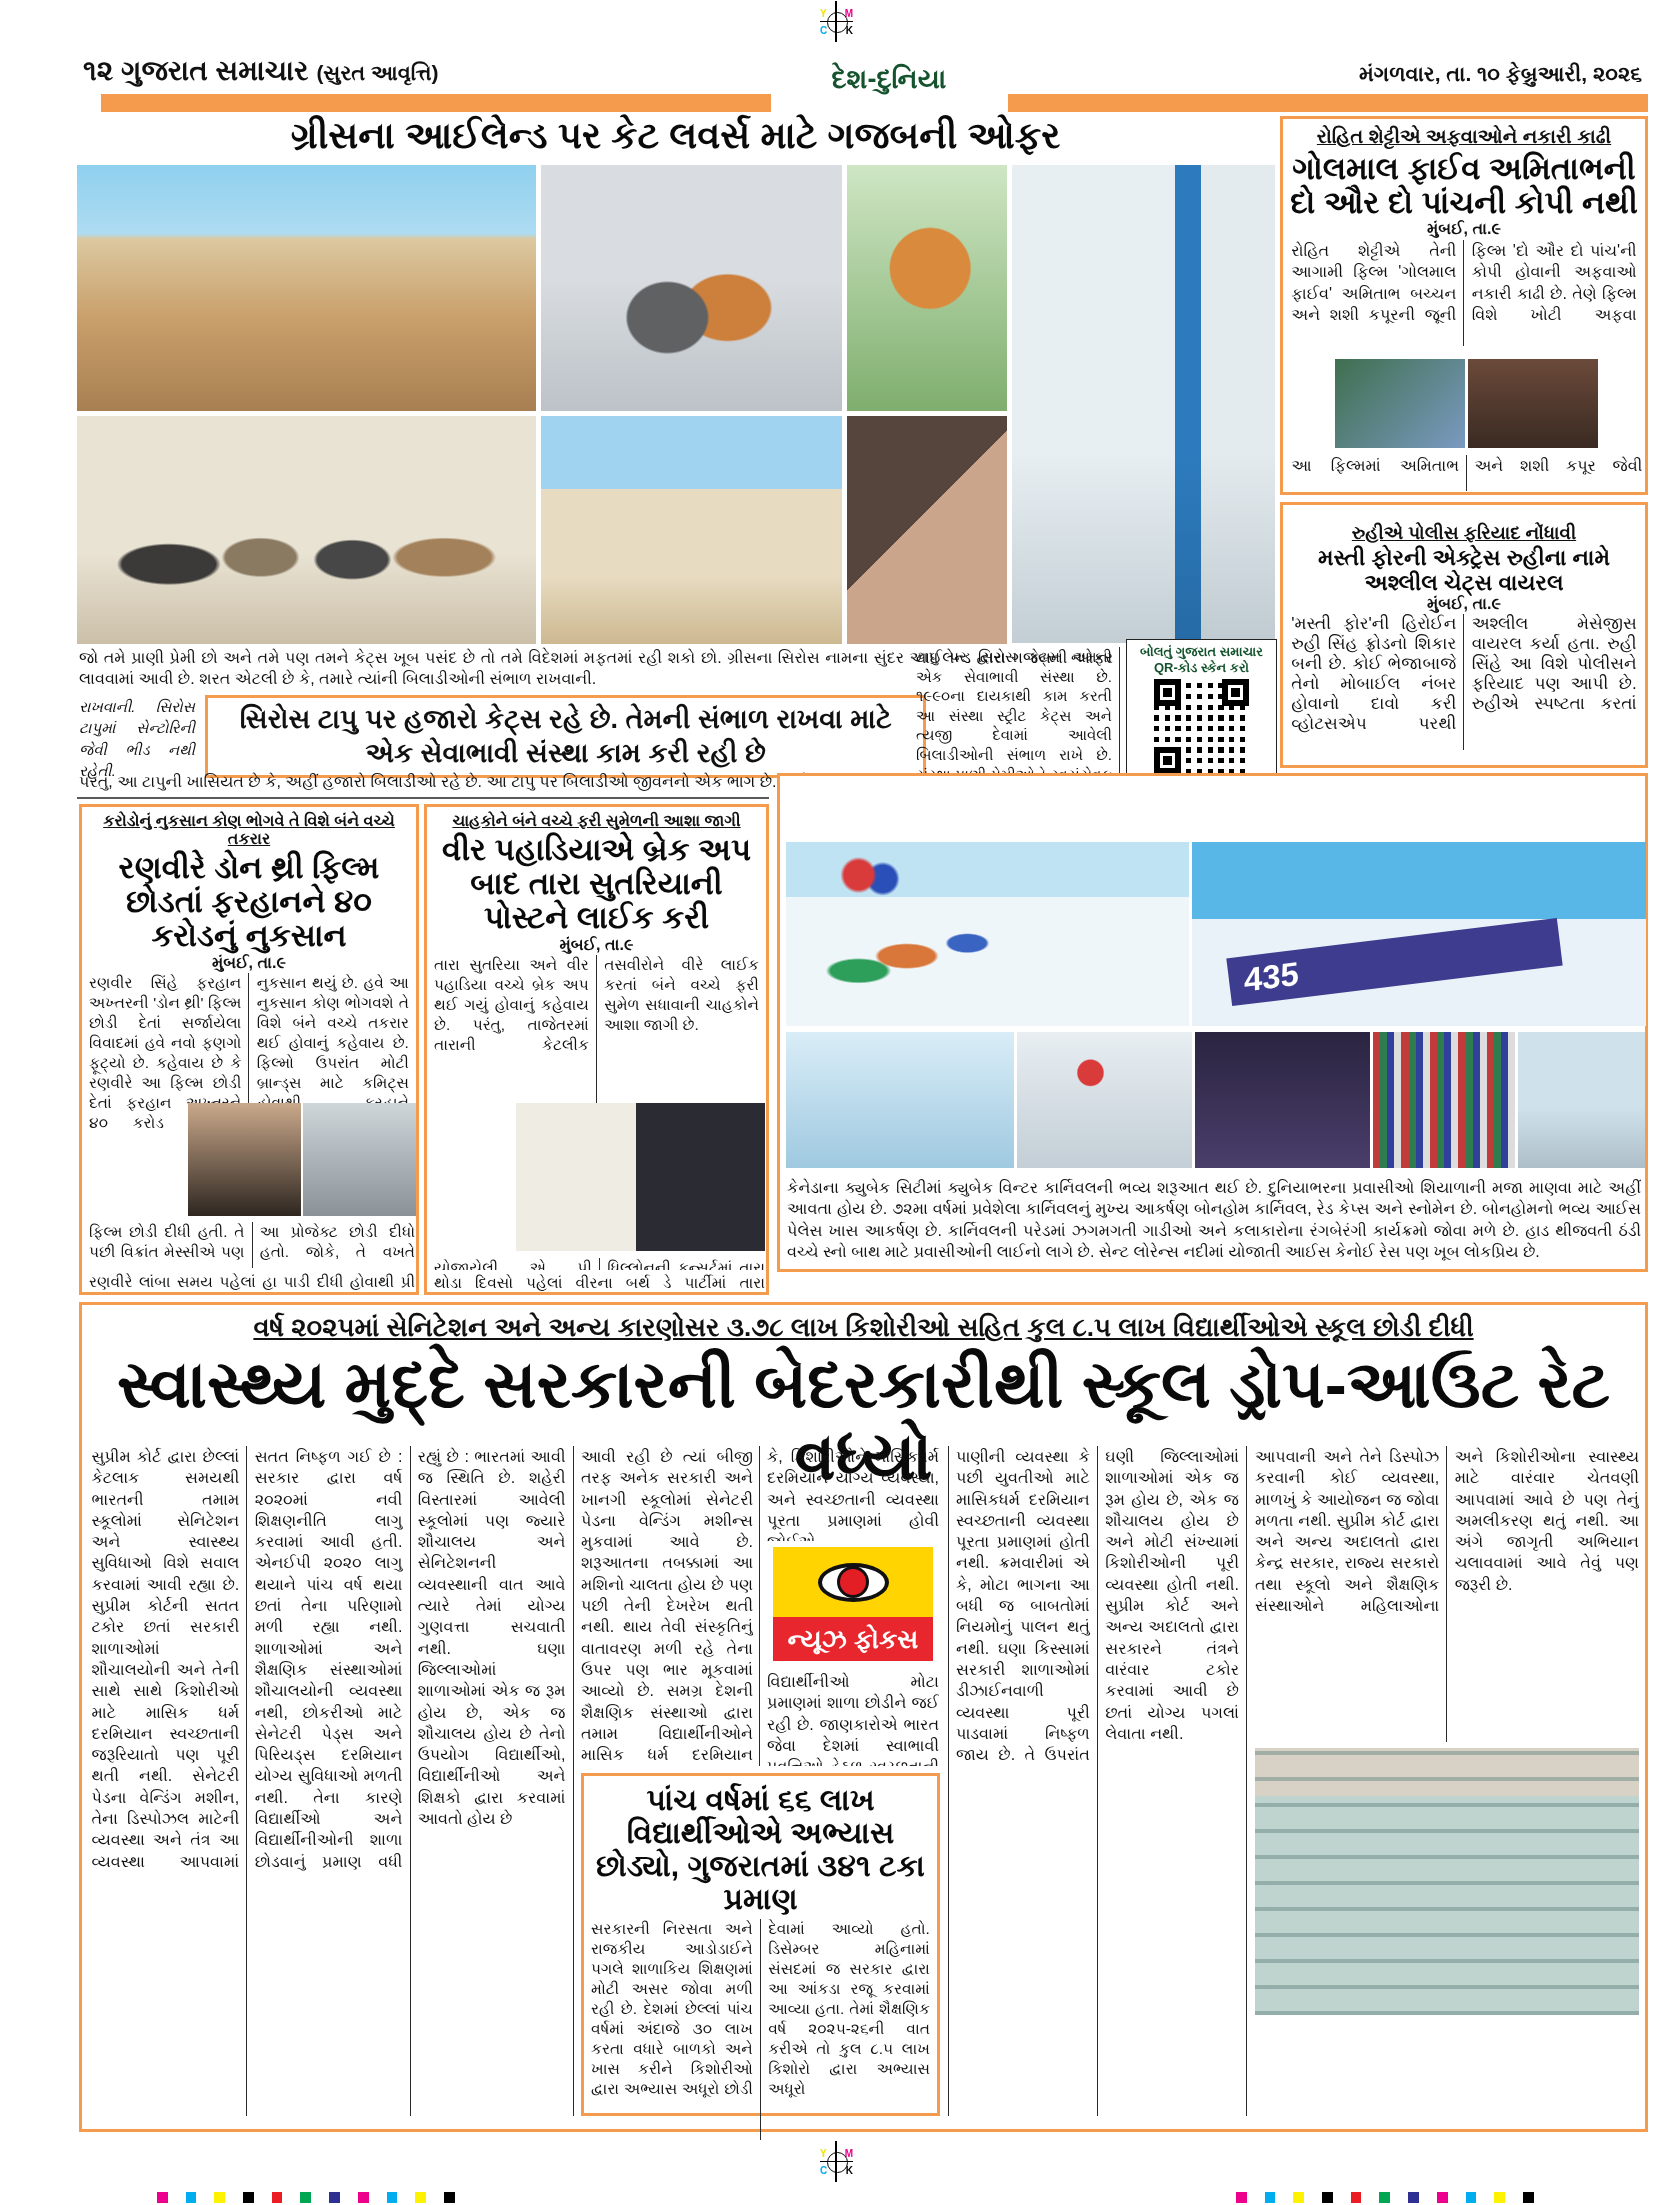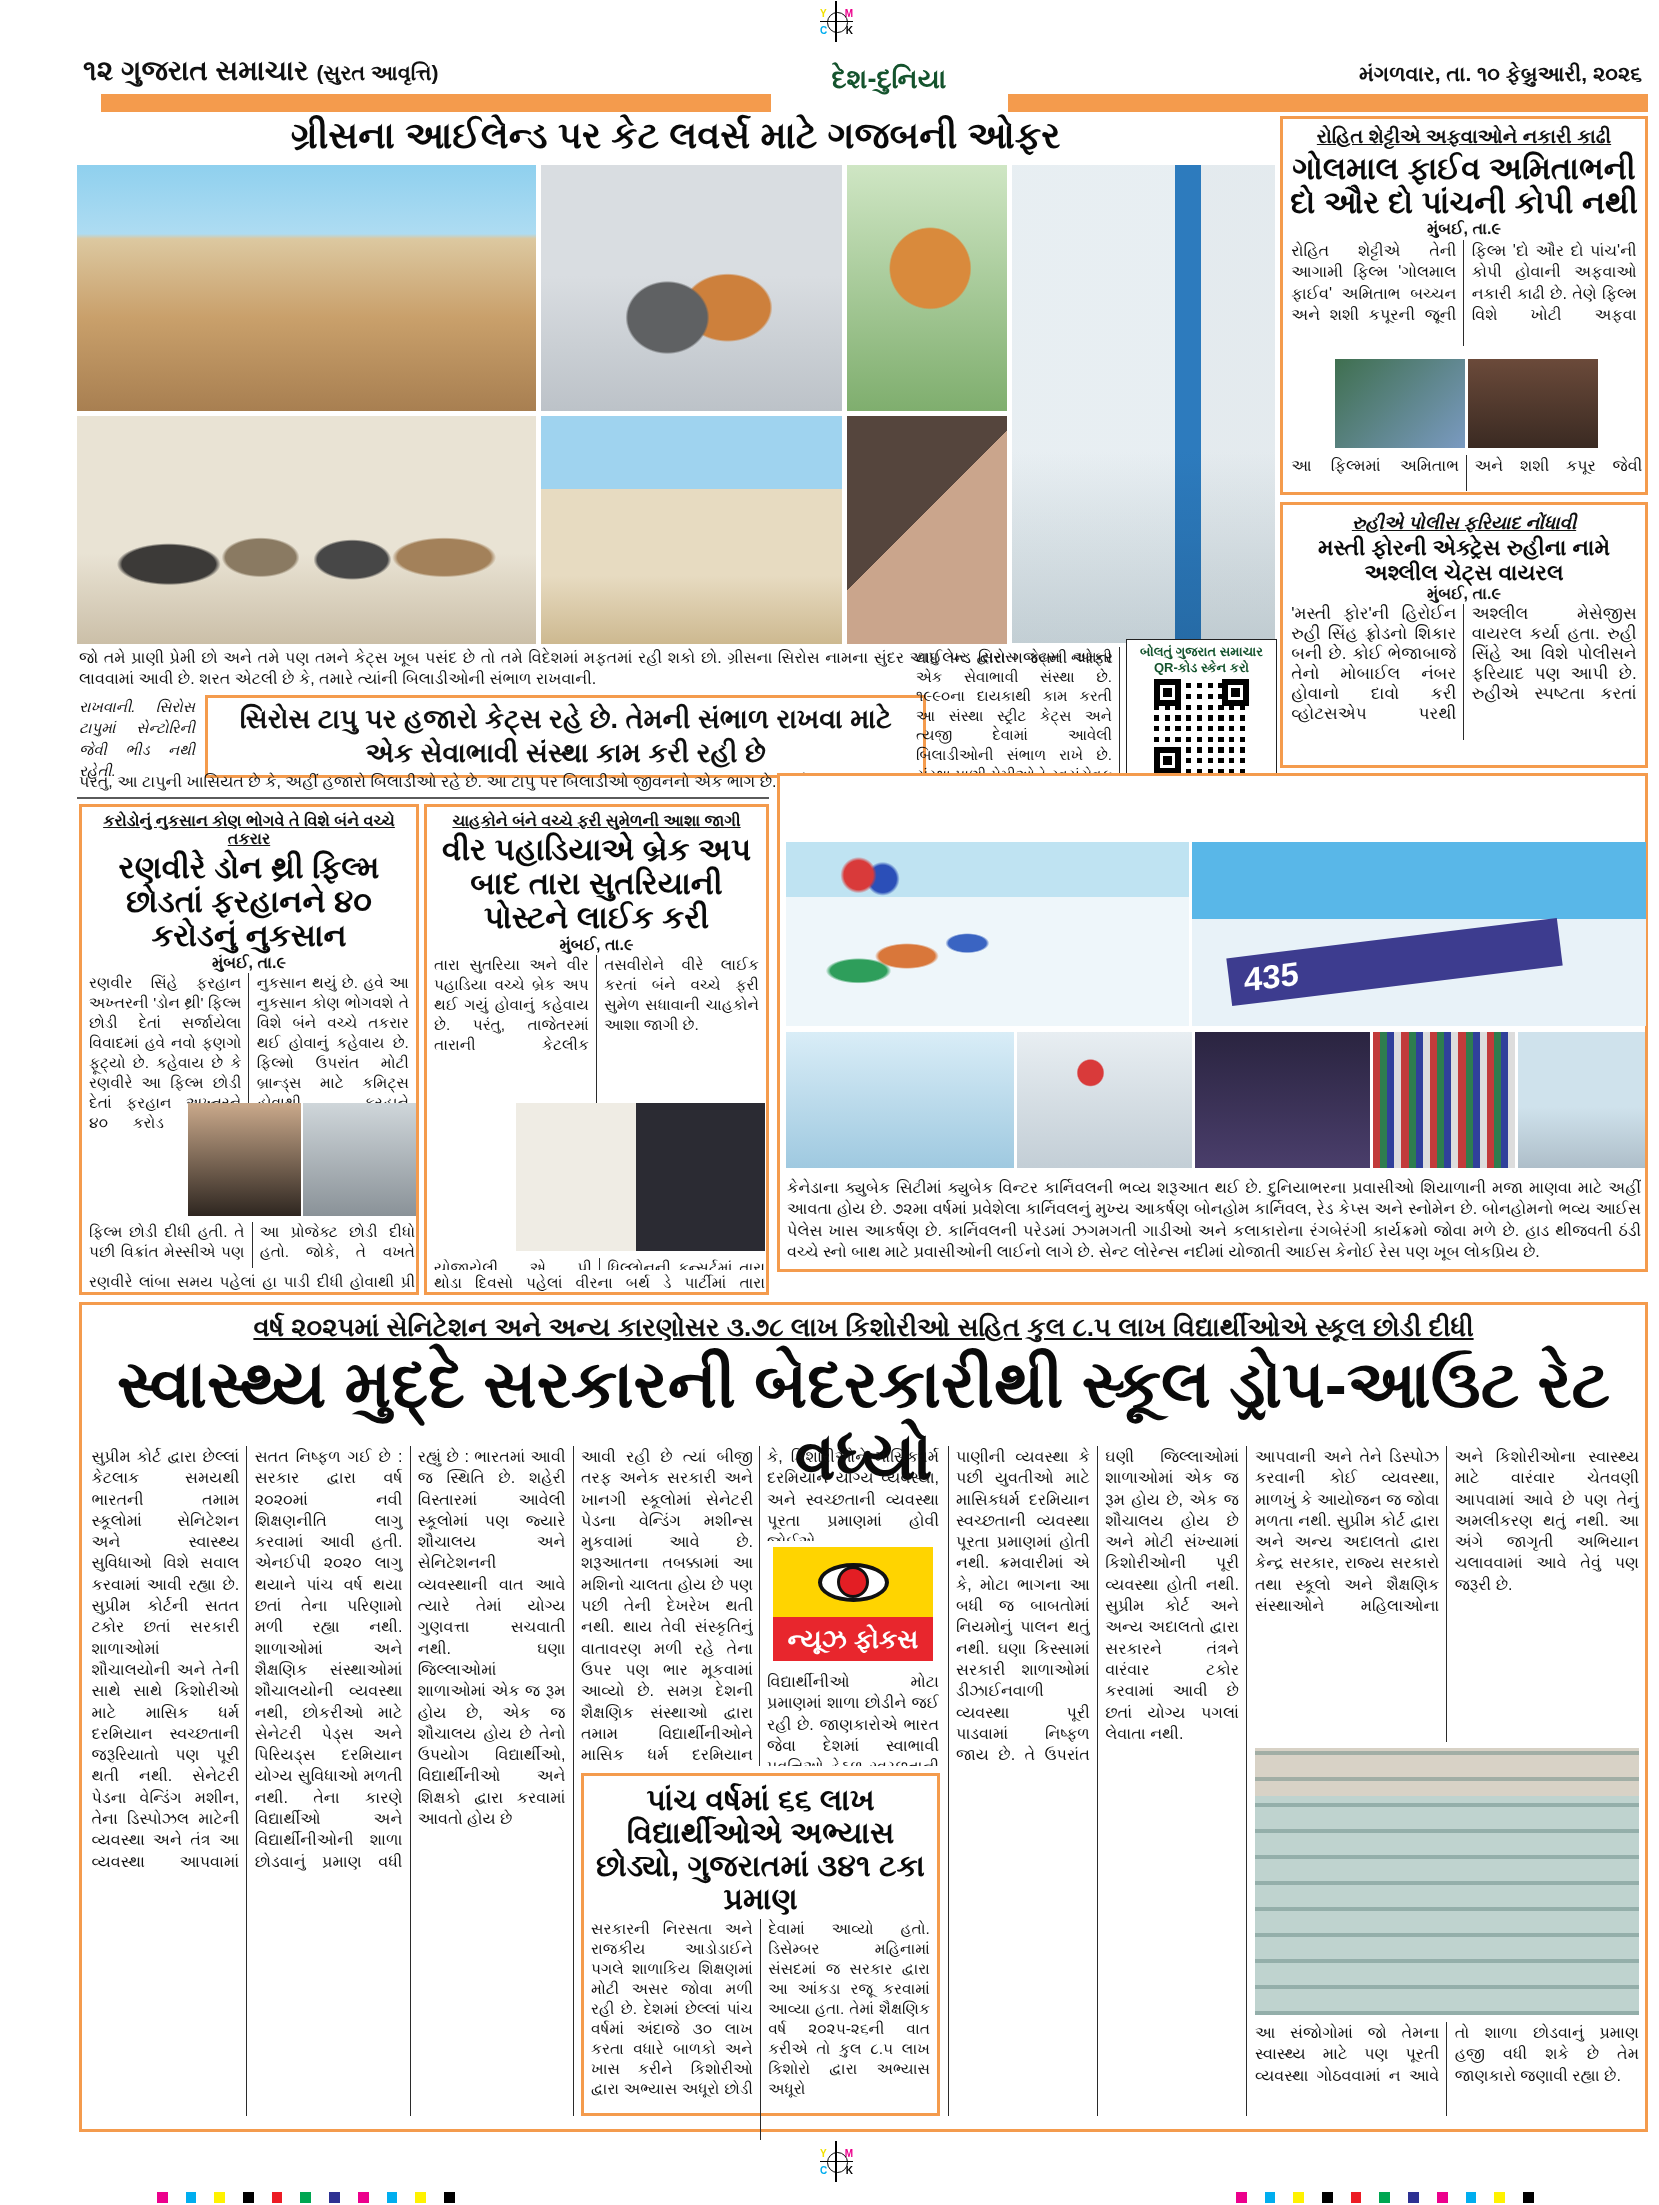--- a/index.html
+++ b/index.html
@@ -102,21 +102,21 @@
     <div class="dl">મુંબઈ, તા.૯</div>
     <div class="bd c2" style="margin:2.4px 8.3px 0 8.3px;height:106px;overflow:hidden;">રોહિત શેટ્ટીએ તેની આગામી ફિલ્મ 'ગોલમાલ ફાઈવ' અમિતાભ બચ્ચન અને શશી કપૂરની જૂની ફિલ્મ 'દો ઔર દો પાંચ'ની કોપી હોવાની અફવાઓ નકારી કાઢી છે. તેણે ફિલ્મ વિશે ખોટી અફવા ફેલાવનારાઓ સામે કાનૂની પગલાંની ચિમકી પણ આપી છે.</div>
     <div class="ph" style="left:52px;top:240px;width:130px;height:89px;background:linear-gradient(135deg,#3f6f4f,#7a9ac1);"></div>
     <div class="ph" style="left:185px;top:240px;width:130px;height:89px;background:linear-gradient(180deg,#6b4a3a,#3a2a22);"></div>
     <div class="bd c2" style="position:absolute;left:8.3px;top:336px;width:351px;height:36px;overflow:hidden;">આ ફિલ્મમાં અમિતાભ અને શશી કપૂર જેવી ભૂમિકા અક્ષય કુમાર અને અજય દેવગણ ભજવવાના છે તેવી વાત ફેલાઈ હતી. ફિલ્મમાં અક્ષય કુમાર નેગેટિવ રોલમાં હોવાની વાત પણ અગાઉ ફેલાઈ ચૂકી છે. ઉલ્લેખનીય છે કે હજુ આ ફિલ્મનું શૂટિંગ પણ શરુ થયું નથી.</div>
     <div class="bd" style="position:absolute;left:8.3px;top:279px;width:36px;height:53px;overflow:hidden;font-size:14.2px;"></div>
     <div class="bd" style="position:absolute;left:8.3px;bottom:2.4px;width:351px;height:0;overflow:hidden;">તાજેતરમાં રોહિત શેટ્ટીના ઘર પર લોરેન્સ બિશ્નોઈ ગેંગ દ્વારા ગોળીબાર કરવામાં આવ્યો હતો અને તેની હત્યાની ધમકી આપવામાં આવી હતી. તે પછી ફિલ્મના સેટ પર સિક્યુરિટી પ્રોટોકોલ્સની સમીક્ષા થઈ રહી છે. તેના કારણે શૂટિંગ પ્લાન્સ પર અસર પડે તેવી સંભાવના વ્યક્ત કરવામાં આવી રહી છે.</div>
   </div>
 
   <div class="abs obox" style="left:1280px;top:502px;width:368px;height:266px;">
-    <div class="kick" style="font-size:18.4px;margin-top:7px;font-style:italic;">રુહીએ પોલીસ ફરિયાદ નોંધાવી</div>
+    <div class="kick" style="font-size:18.4px;margin-top:17px;">રુહીએ પોલીસ ફરિયાદ નોંધાવી</div>
     <div class="hl" style="font-size:22px;margin-top:2.4px;">મસ્તી ફોરની એક્ટ્રેસ રુહીના નામે અશ્લીલ ચેટ્સ વાયરલ</div>
     <div class="dl">મુંબઈ, તા.૯</div>
     <div class="bd c2" style="margin:1.2px 8.3px;height:136px;overflow:hidden;font-size:17px;line-height:20px;">'મસ્તી ફોર'ની હિરોઈન રુહી સિંહ ફ્રોડનો શિકાર બની છે. કોઈ ભેજાબાજે તેનો મોબાઈલ નંબર હોવાનો દાવો કરી વ્હોટસએપ પરથી અશ્લીલ મેસેજીસ વાયરલ કર્યા હતા. રુહી સિંહે આ વિશે પોલીસને ફરિયાદ પણ આપી છે. રુહીએ સ્પષ્ટતા કરતાં કહ્યું હતું કે આ ચેટ્સમાં દર્શાવાયેલો નંબર</div>
   </div>
 
   <div class="abs obox" style="left:777px;top:773px;width:871px;height:499px;">
 
     <div class="ph" style="left:6px;top:66px;width:403px;height:184px;background:radial-gradient(circle at 18% 18%,#d93a3a 0 4%,transparent 5%),radial-gradient(circle at 24% 20%,#2b4fb8 0 4%,transparent 5%),radial-gradient(ellipse at 30% 62%,#d9773a 0 7%,transparent 8%),radial-gradient(ellipse at 18% 70%,#2e9e5b 0 6%,transparent 7%),radial-gradient(ellipse at 45% 55%,#3a64c2 0 6%,transparent 7%),linear-gradient(180deg,#bfe3f2 0 30%,#eef6fa 30% 100%);"></div>
     <div class="ph" style="left:412px;top:66px;width:454px;height:184px;background:linear-gradient(180deg,#59b7e8 0 42%,#e8f2f8 42% 100%);">
       <div style="position:absolute;left:8%;top:52%;width:70%;height:26%;background:#3d3c8f;transform:rotate(-7deg);display:flex;align-items:center;padding-left:15.4px;">
@@ -180,21 +180,20 @@
       <div class="hl" style="font-size:30px;margin:7.1px 6px 3.6px 6px;">પાંચ વર્ષમાં ૬૬ લાખ વિદ્યાર્થીઓએ અભ્યાસ છોડ્યો, ગુજરાતમાં ૩૪૧ ટકા પ્રમાણ</div>
       <div class="bd c2" style="margin:3.6px 7.1px;height:221px;overflow:hidden;font-size:15.4px;line-height:20px;">સરકારની નિરસતા અને રાજકીય આડોડાઈને પગલે શાળાકિય શિક્ષણમાં મોટી અસર જોવા મળી રહી છે. દેશમાં છેલ્લાં પાંચ વર્ષમાં અંદાજે ૩૦ લાખ કરતા વધારે બાળકો અને ખાસ કરીને કિશોરીઓ દ્વારા અભ્યાસ અધૂરો છોડી દેવામાં આવ્યો હતો. ડિસેમ્બર મહિનામાં સંસદમાં જ સરકાર દ્વારા આ આંકડા રજૂ કરવામાં આવ્યા હતા. તેમાં શૈક્ષણિક વર્ષ ૨૦૨૫-૨૬ની વાત કરીએ તો કુલ ૮.૫ લાખ કિશોરો દ્વારા અભ્યાસ અધૂરો</div>
     </div>
 
     <div class="vline" style="left:866px;top:141px;height:670px;"></div>
     <div class="bd c2" style="position:absolute;left:874px;top:141px;width:283px;height:670px;overflow:hidden;">પાણીની વ્યવસ્થા કે પછી યુવતીઓ માટે માસિકધર્મ દરમિયાન સ્વચ્છતાની વ્યવસ્થા પૂરતા પ્રમાણમાં હોતી નથી. ક્રમવારીમાં એ કે, મોટા ભાગના આ બધી જ બાબતોમાં નિયમોનું પાલન થતું નથી. ઘણા કિસ્સામાં સરકારી શાળાઓમાં ડીઝાઈનવાળી વ્યવસ્થા પૂરી પાડવામાં નિષ્ફળ જાય છે. તે ઉપરાંત ઘણી જિલ્લાઓમાં શાળાઓમાં એક જ રૂમ હોય છે, એક જ શૌચાલય હોય છે અને મોટી સંખ્યામાં કિશોરીઓની પૂરી વ્યવસ્થા હોતી નથી. સુપ્રીમ કોર્ટ અને અન્ય અદાલતો દ્વારા સરકારને તંત્રને વારંવાર ટકોર કરવામાં આવી છે છતાં યોગ્ય પગલાં લેવાતા નથી.</div>
     <div class="vline" style="left:1164px;top:141px;height:670px;"></div>
 
     <div class="bd c2" style="position:absolute;left:1173px;top:141px;width:384px;height:296px;overflow:hidden;">આપવાની અને તેને ડિસ્પોઝ કરવાની કોઈ વ્યવસ્થા, માળખું કે આયોજન જ જોવા મળતા નથી. સુપ્રીમ કોર્ટ દ્વારા અને અન્ય અદાલતો દ્વારા કેન્દ્ર સરકાર, રાજ્ય સરકારો તથા સ્કૂલો અને શૈક્ષણિક સંસ્થાઓને મહિલાઓના અને કિશોરીઓના સ્વાસ્થ્ય માટે વારંવાર ચેતવણી આપવામાં આવે છે પણ તેનું અમલીકરણ થતું નથી. આ અંગે જાગૃતી અભિયાન ચલાવવામાં આવે તેવું પણ જરૂરી છે.</div>
     <div class="ph" style="left:1173px;top:443px;width:384px;height:267px;background:repeating-linear-gradient(0deg,rgba(95,130,125,.45) 0 4.1px,transparent 4.1px 26px),linear-gradient(180deg,#d8d2c6 0 18%,#bfd3cf 18% 100%);"></div>
-    <div class="bd c2" style="position:absolute;left:1173px;top:717px;width:384px;height:94px;overflow:hidden;">આ સંજોગોમાં જો તેમના સ્વાસ્થ્ય માટે પણ પૂરતી વ્યવસ્થા ગોઠવવામાં ન આવે તો શાળા છોડવાનું પ્રમાણ હજી વધી શકે છે તેમ જાણકારો જણાવી રહ્યા છે.</div>
   </div>
 
   <div class="reg" style="left:820px;top:2141px;">
     <span class="ry">Y</span>
       <span class="rm">M</span>
     <div class="circ"></div>
       <div class="vl"></div>
       <div class="hlx"></div>
     <span class="rc">C</span>
       <span class="rk">K</span>

